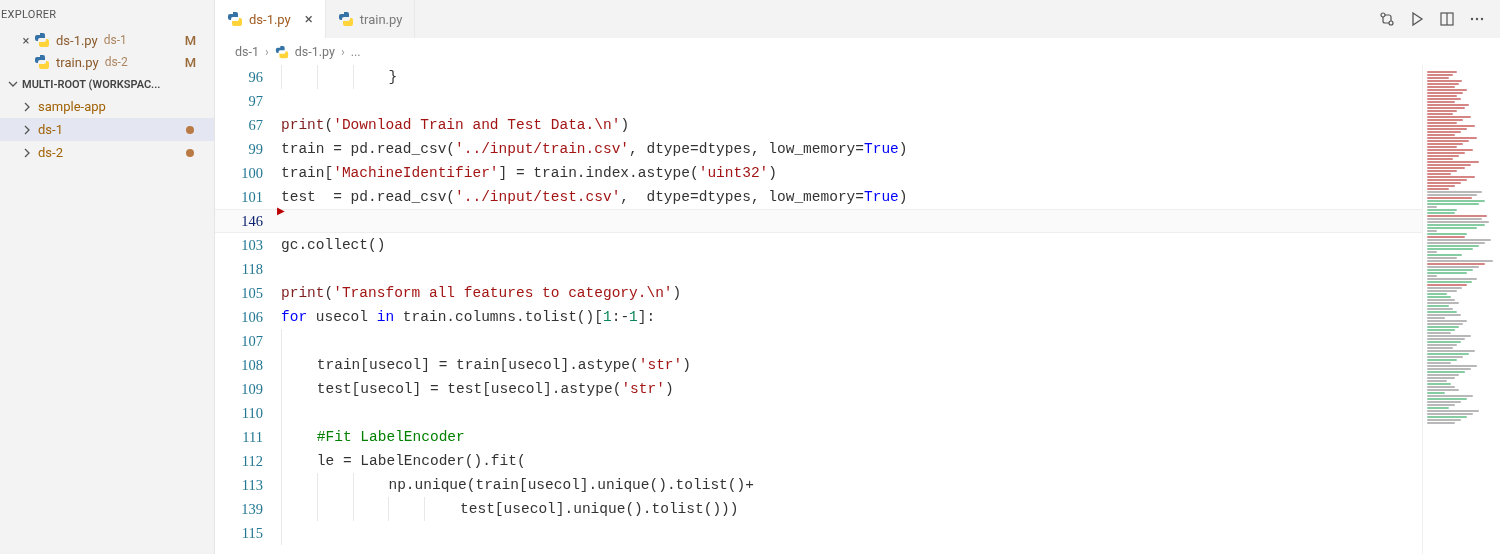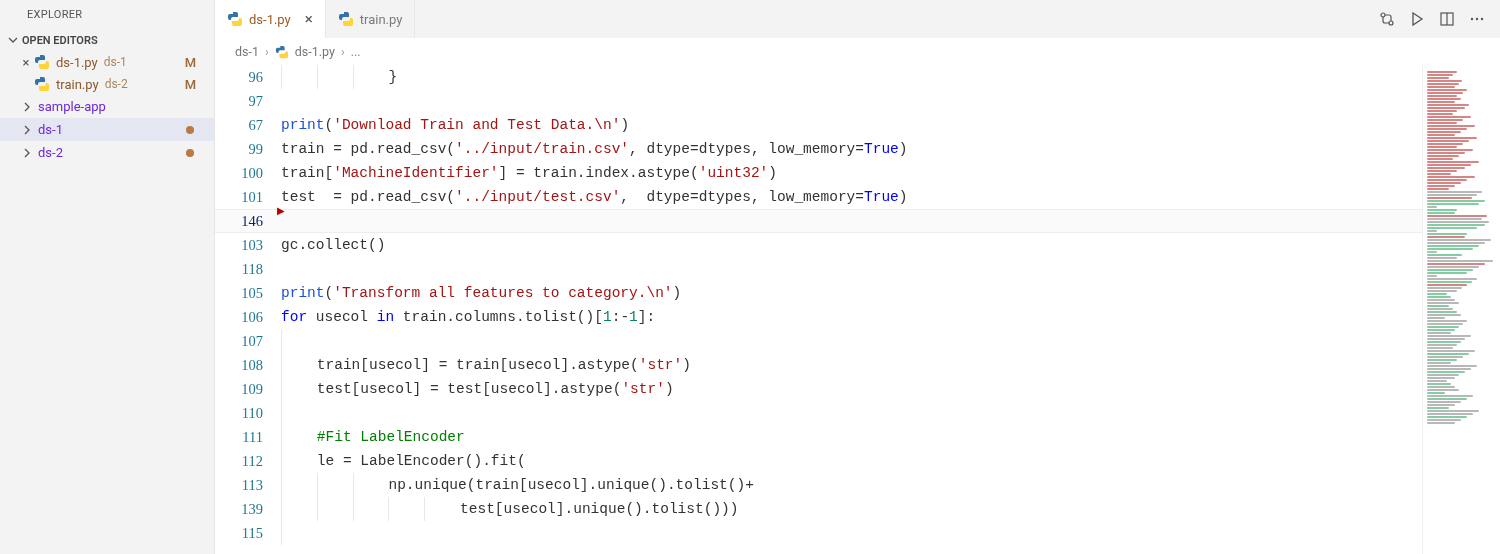--- a/index.html
+++ b/index.html
@@ -14,21 +14,21 @@
   display: flex;
 }
 .sidebar {
   width: 215px;
   background: #f3f3f3;
   border-right: 1px solid #e5e5e5;
   display: flex;
   flex-direction: column;
 }
 .sidebar-header {
-  padding: 8px 27px;
+  padding: 8px 1px;
   font-size: 11px;
   color: #555;
   letter-spacing: 0.3px;
 }
 .section-header {
   display: flex;
   align-items: center;
   padding: 4px 6px;
   font-size: 11px;
   font-weight: 600;
@@ -66,21 +66,21 @@
   justify-content: center;
 }
 .open-editor-item .fname { color: #8b5a2b; }
 .open-editor-item .fdir { color: #9a6a3b; margin-left: 6px; font-size: 12px; opacity: 0.8; }
 .open-editor-item .status-m { margin-left: auto; color: #9a6a3b; font-weight: 500; padding-right: 12px; }
 .ws-item {
   display: flex;
   align-items: center;
   padding: 4px 6px 4px 20px;
   font-size: 13px;
-  color: #6d28d9;
+  color: #a16207;
   cursor: pointer;
 }
 .ws-item .chevron-r {
   width: 14px;
   height: 14px;
   display: inline-flex;
   align-items: center;
   justify-content: center;
   margin-right: 4px;
 }
@@ -179,21 +179,21 @@
   left: -66px;
   right: 0;
   height: 24px;
   border-top: 1px solid #eee;
   border-bottom: 1px solid #eee;
   background: #fafafa;
   z-index: -1;
 }
 .indent-guide { display: inline-block; border-left: 1px solid #e8e8e8; }
 .t-kw { color: #0000ff; }
-.t-call { color: #1d4ed8; }
+.t-call { color: #7f1d1d; }
 .t-str { color: #a31515; }
 .t-num { color: #098658; }
 .t-const { color: #0000ff; }
 .t-comment { color: #008000; }
 .t-default { color: #333; }
 
 .minimap {
   width: 78px;
   background: #fff;
   border-left: 1px solid #f0f0f0;
@@ -213,28 +213,20 @@
 }
 
 svg { display: block; }
 </style>
 </head>
 <body>
 
 <div class="sidebar">
   <div class="sidebar-header">EXPLORER</div>
 
-  <div class="section-header">
-    <span class="chevron">
-      <svg width="12" height="12" viewBox="0 0 12 12">
-          <path d="M2 4l4 4 4-4" fill="none" stroke="#555" stroke-width="1.3"></path>
-        </svg>
-    </span>
-    <span>OPEN EDITORS</span>
-  </div>
 
   <div id="open-editors-list">
       <div class="open-editor-item">
         <span class="close-slot">×</span>
         <span class="py-icon">
           <svg width="16" height="16" viewBox="0 0 16 16">
             <path d="M6 1h3a2 2 0 012 2v3H6a2 2 0 00-2 2v1H3a2 2 0 01-2-2V5a2 2 0 012-2h3V1z" fill="#3572A5"></path>
             <path d="M10 15H7a2 2 0 01-2-2v-3h5a2 2 0 002-2V7h1a2 2 0 012 2v4a2 2 0 01-2 2h-3v1z" fill="#FFD43B"></path>
           </svg>
         </span>
@@ -249,20 +241,28 @@
             <path d="M6 1h3a2 2 0 012 2v3H6a2 2 0 00-2 2v1H3a2 2 0 01-2-2V5a2 2 0 012-2h3V1z" fill="#3572A5"></path>
             <path d="M10 15H7a2 2 0 01-2-2v-3h5a2 2 0 002-2V7h1a2 2 0 012 2v4a2 2 0 01-2 2h-3v1z" fill="#FFD43B"></path>
           </svg>
         </span>
         <span class="fname">train.py</span>
         <span class="fdir">ds-2</span>
         <span class="status-m">M</span>
       </div>
     </div>
 
+  <div class="section-header">
+    <span class="chevron">
+      <svg width="12" height="12" viewBox="0 0 12 12">
+          <path d="M2 4l4 4 4-4" fill="none" stroke="#555" stroke-width="1.3"></path>
+        </svg>
+    </span>
+    <span>MULTI-ROOT (WORKSPAC...</span>
+  </div>
 
   <div id="workspace-list">
       <div class="ws-item">
         <span class="chevron-r">
           <svg width="12" height="12" viewBox="0 0 12 12">
             <path d="M4 2l4 4-4 4" fill="none" stroke="#555" stroke-width="1.3"></path>
           </svg>
         </span>
         <span>sample-app</span>
       </div>

